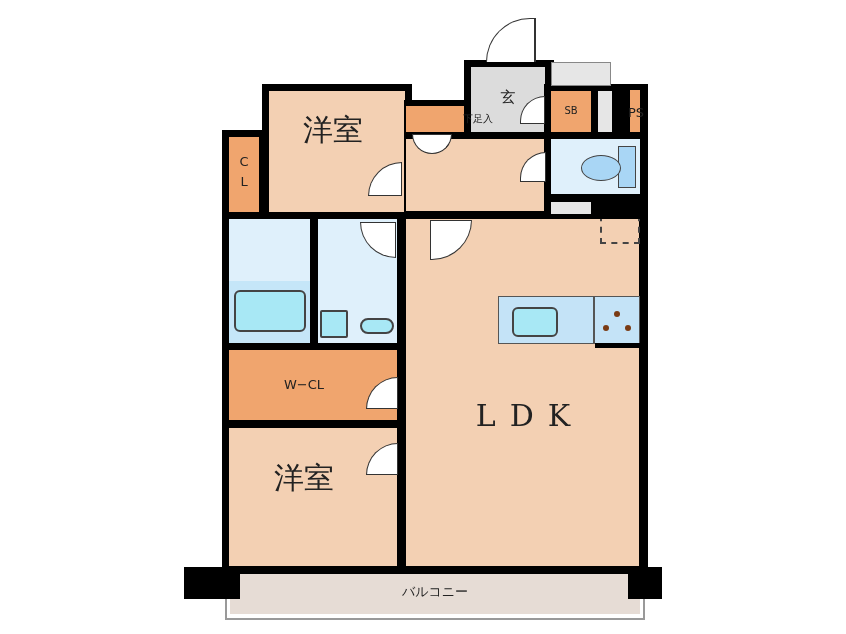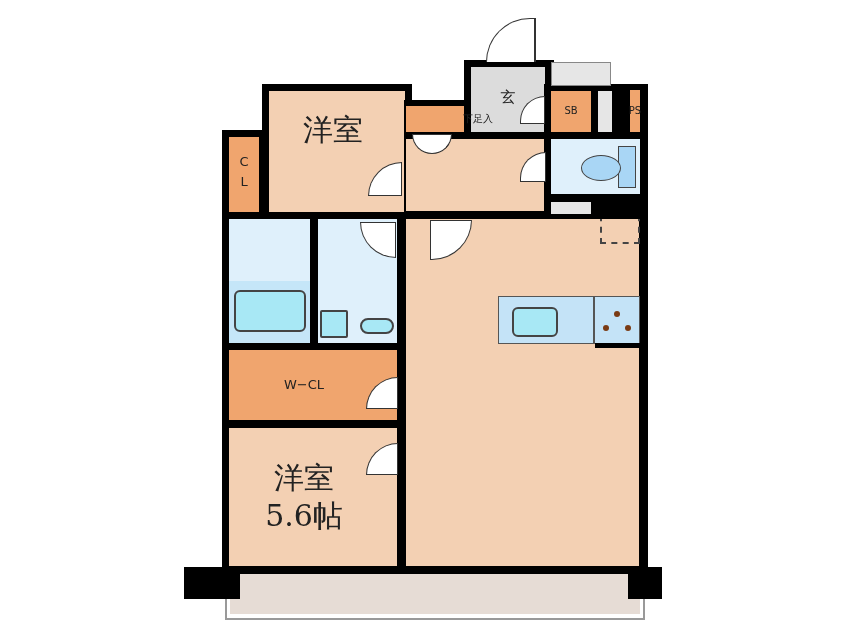--- a/index.html
+++ b/index.html
@@ -17,30 +17,31 @@
   .door{position:absolute;background:#fff;border:1.5px solid #333;box-sizing:border-box;}
   .fix{position:absolute;background:#a8e8f5;border:2px solid #444;border-radius:6px;box-sizing:border-box;}
 </style>
 </head>
 <body>
 
 <div class="abs" style="left:0;top:0;width:846px;height:634px;">
 
   <div class="abs" style="left:225px;top:570px;width:420px;height:50px;border:2px solid #999;background:#fff;"></div>
   <div class="abs" style="left:230px;top:572px;width:410px;height:42px;background:#e6dcd5;"></div>
+  <div class="lbl sm" style="left:230px;top:585px;width:410px;">バルコニー</div>
   <div class="abs wall" style="left:184px;top:567px;width:56px;height:32px;"></div>
   <div class="abs wall" style="left:628px;top:567px;width:34px;height:32px;"></div>
 
   <div class="abs wall" style="left:222px;top:212px;width:426px;height:362px;"></div>
 
   <div class="abs room" style="left:229px;top:428px;width:168px;height:138px;"></div>
   <div class="lbl big" style="left:229px;top:462px;width:150px;">洋室</div>
-  <div class="lbl big" style="left:229px;top:500px;width:150px;">5.6帖</div>
 
   <div class="abs room" style="left:406px;top:219px;width:233px;height:347px;"></div>
+  <div class="lbl big" style="left:430px;top:400px;width:200px;letter-spacing:14px;">LDK</div>
 
   <div class="abs" style="left:498px;top:296px;width:142px;height:48px;background:#c4e3f7;border:1.5px solid #555;"></div>
   <div class="fix" style="left:512px;top:307px;width:46px;height:30px;"></div>
   <div class="abs" style="left:593px;top:296px;width:1.5px;height:48px;background:#555;"></div>
   <div class="abs" style="left:614px;top:311px;width:6px;height:6px;border-radius:50%;background:#7a3b14;"></div>
   <div class="abs" style="left:603px;top:325px;width:6px;height:6px;border-radius:50%;background:#7a3b14;"></div>
   <div class="abs" style="left:625px;top:325px;width:6px;height:6px;border-radius:50%;background:#7a3b14;"></div>
   <div class="abs wall" style="left:595px;top:343px;width:45px;height:5px;"></div>
   <div class="abs" style="left:600px;top:204px;width:40px;height:40px;border:2px dashed #444;"></div>
 
@@ -71,21 +72,21 @@
   <div class="lbl tiny" style="left:424px;top:114px;width:56px;padding-left:26px;">下足入</div>
   <div class="abs room" style="left:406px;top:139px;width:140px;height:72px;"></div>
 
   <div class="abs wall" style="left:544px;top:84px;width:104px;height:135px;"></div>
   <div class="abs" style="left:551px;top:62px;width:60px;height:24px;background:#e6e6e6;border:1px solid #888;"></div>
   <div class="abs orange" style="left:551px;top:91px;width:40px;height:41px;"></div>
   <div class="lbl tiny" style="left:551px;top:106px;width:40px;">SB</div>
   <div class="abs" style="left:598px;top:91px;width:14px;height:41px;background:#e6e6e6;"></div>
   <div class="abs wall" style="left:624px;top:84px;width:24px;height:55px;"></div>
   <div class="abs orange" style="left:630px;top:90px;width:10px;height:42px;"></div>
-  <div class="lbl tiny" style="left:628px;top:106px;width:14px;font-size:10px;">PS</div>
+  <div class="lbl tiny" style="left:628px;top:106px;width:14px;font-size:13px;">PS</div>
   <div class="abs blue" style="left:551px;top:139px;width:89px;height:55px;"></div>
   <div class="abs" style="left:618px;top:146px;width:18px;height:42px;background:#a9d6f5;border:1.5px solid #444;"></div>
   <div class="abs" style="left:581px;top:155px;width:40px;height:26px;border-radius:50%;background:#a9d6f5;border:1.5px solid #444;"></div>
   <div class="abs" style="left:551px;top:202px;width:40px;height:12px;background:#e6e6e6;"></div>
 
   <div class="door" style="left:486px;top:18px;width:50px;height:44px;border-radius:50px 0 0 0;border-bottom:none;border-right:2px solid #333;"></div>
   <div class="door" style="left:368px;top:162px;width:34px;height:34px;border-radius:34px 0 0 0;"></div>
   <div class="door" style="left:520px;top:152px;width:26px;height:30px;border-radius:30px 0 0 0;"></div>
   <div class="door" style="left:520px;top:96px;width:25px;height:28px;border-radius:28px 0 0 0;"></div>
   <div class="door" style="left:430px;top:220px;width:42px;height:40px;border-radius:0 0 40px 0;"></div>

